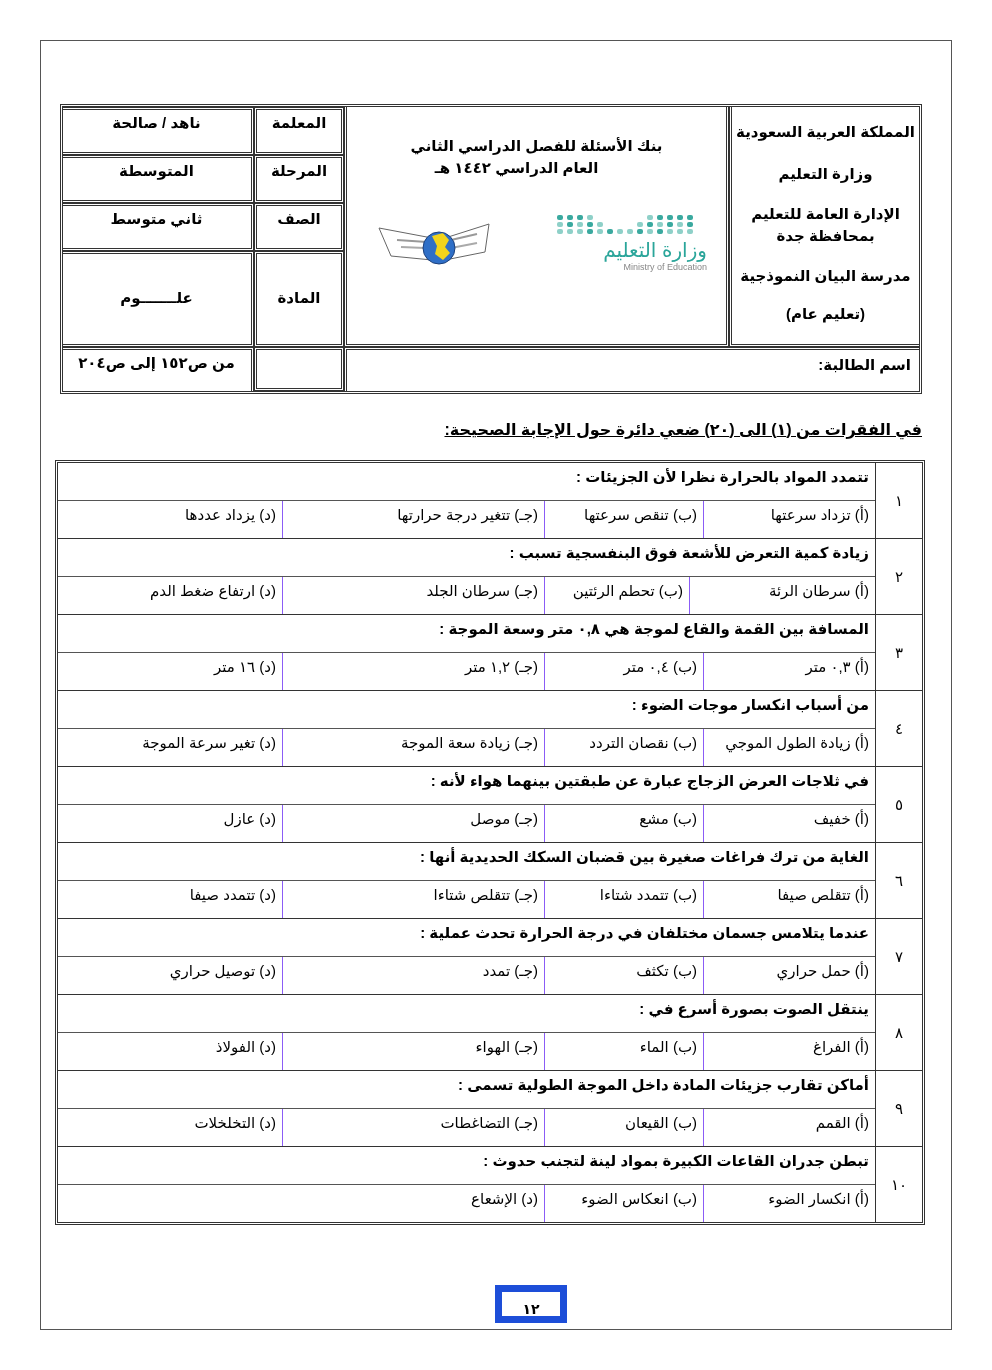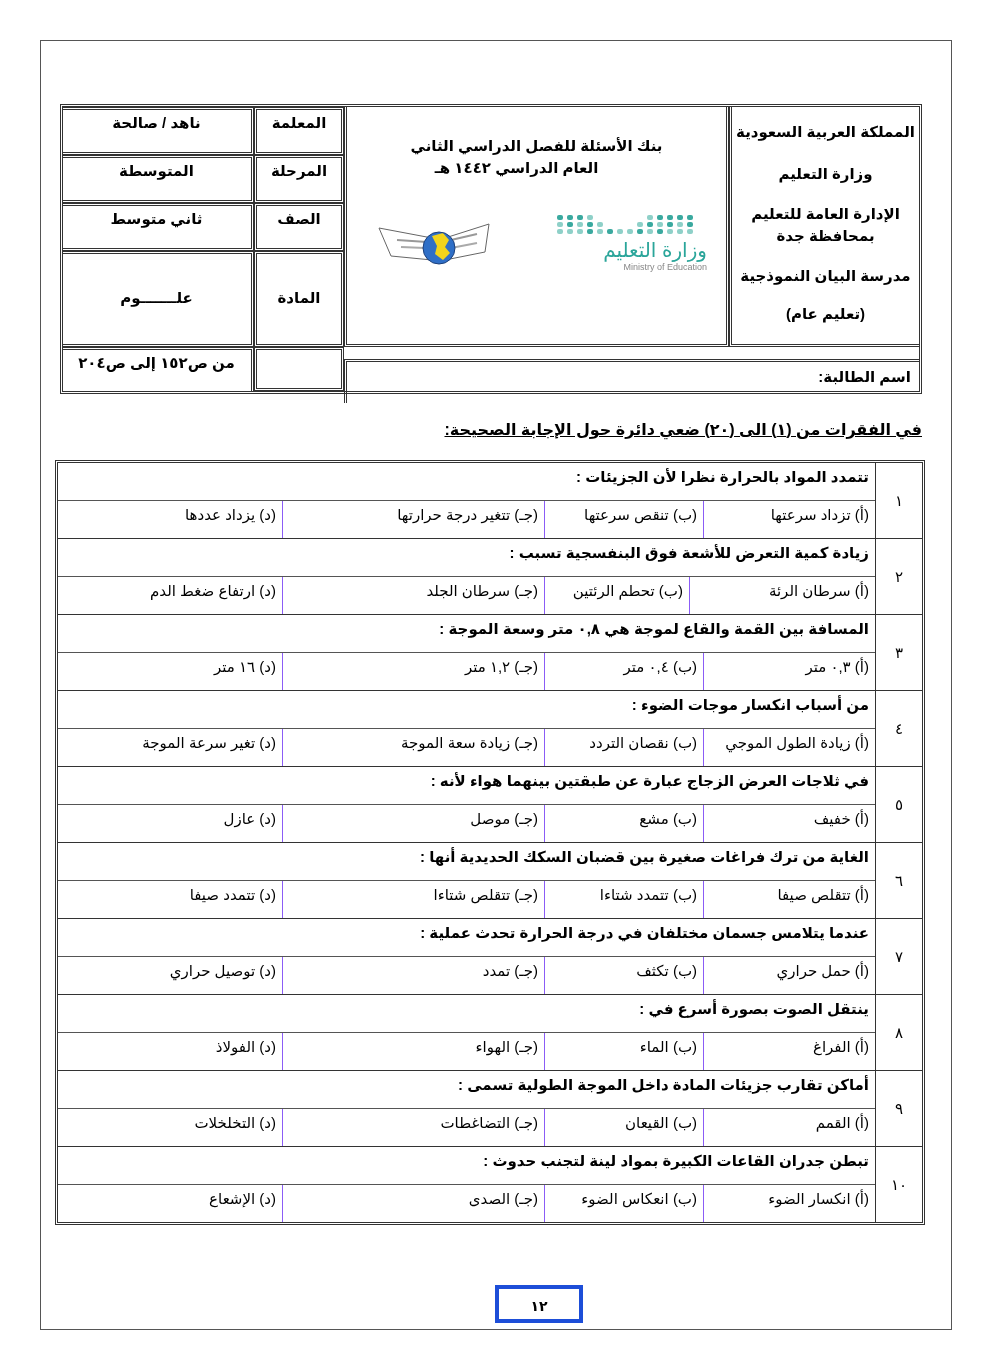--- a/index.html
+++ b/index.html
@@ -15,21 +15,21 @@
   .org .l2 { margin-top:20px; }
   .org .l3 { margin-top:18px; }
   .org .l5 { margin-top:18px; }
   .org .l6 { margin-top:16px; }
   .center { right:190px; top:0; width:385px; height:240px; border-top:none; }
   .center .t1 { margin-top:30px; font-size:15px; }
   .center .t2 { margin-top:4px; font-size:15px; padding-right:40px; }
   .lbl { width:90px; }
   .val { width:192px; }
   .lbl, .val { height:48px; padding-top:4px; }
-  .student { right:0; top:252px; width:575px; height:44px; text-align:right; padding-right:8px; padding-top:6px; border-right:none; border-bottom:none; }
+  .student { right:0; top:240px; width:575px; height:44px; text-align:right; padding-right:8px; padding-top:6px; border-right:none; border-bottom:none; }
   .logos { position:absolute; left:30px; top:108px; width:340px; height:70px; }
   .moe-logo { position:absolute; right:10px; top:0; width:150px; height:70px; }
   .moe-dots { display:grid; grid-template-columns:repeat(14, 8px); gap:2px 2px; direction:ltr; }
   .dot { width:6px; height:5px; border-radius:2px; background:#3aa99f; }
   .dot.lt { background:#8ed0c8; }
   .dot.no { background:transparent; }
   .moe-ar { color:#2aa59a; font-size:20px; font-weight:normal; text-align:right; margin-top:4px; letter-spacing:1px; }
   .moe-en { color:#888; font-size:9px; text-align:right; font-weight:normal; direction:ltr; }
   .globe-logo { position:absolute; left:0; top:5px; width:115px; height:48px; }
 
@@ -44,21 +44,21 @@
   .qbody { flex:1; display:flex; flex-direction:column; }
   .qtext { height:37px; border-bottom:1px solid #555; font-weight:bold; font-size:15px; padding-right:6px; line-height:28px; text-align:right; }
   .qopts { display:flex; height:37px; }
   .opt { box-sizing:border-box; border-left:1px solid #8b5cf6; font-size:15px; text-align:right; padding-right:6px; line-height:28px; }
   .opt:last-child { border-left:none; }
   .opt.a { width:172px; }
   .opt.b { width:159px; }
   .opt.c { width:262px; }
   .opt.d { flex:1; }
 
-  .page-number { position:absolute; left:495px; top:1285px; width:88px; height:38px; border:4px solid #1d4ed8; box-sizing:border-box; text-align:center; line-height:34px; font-weight:bold; font-size:14px; }
+  .page-number { position:absolute; left:495px; top:1285px; width:72px; height:38px; border:7px solid #1d4ed8; box-sizing:border-box; text-align:center; line-height:34px; font-weight:bold; font-size:14px; }
 </style>
 </head>
 <body>
 
 <div class="page-frame"></div>
 
 <div class="header">
   <div class="hcell org">
     <p class="l1">المملكة العربية السعودية</p>
     <p class="l2">وزارة التعليم</p>
@@ -262,20 +262,19 @@
       </div>
     </div>
   </div>
   <div class="qblock">
     <div class="qnum">١٠</div>
     <div class="qbody">
       <div class="qtext">تبطن جدران القاعات الكبيرة بمواد لينة لتجنب حدوث :</div>
       <div class="qopts">
         <div class="opt a">(أ) انكسار الضوء</div>
         <div class="opt b">(ب) انعكاس الضوء</div>
-        <div class="opt c">(جـ) الصدى</div>
         <div class="opt d">(د) الإشعاع</div>
       </div>
     </div>
   </div>
 </div>
 
 <div class="page-number">١٢</div>
 
 </body></html>

